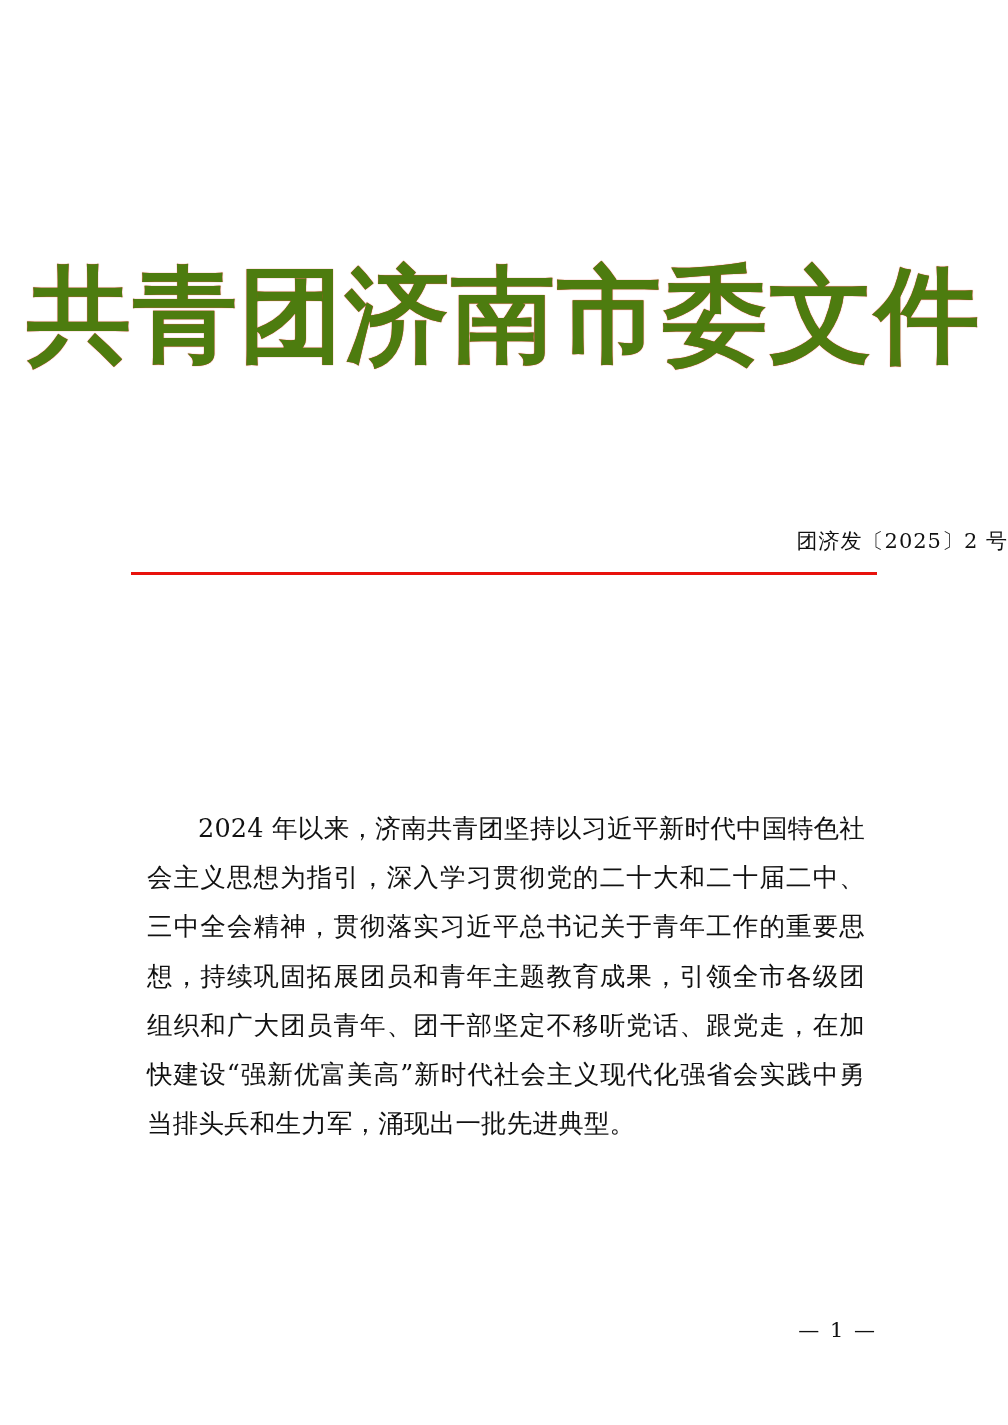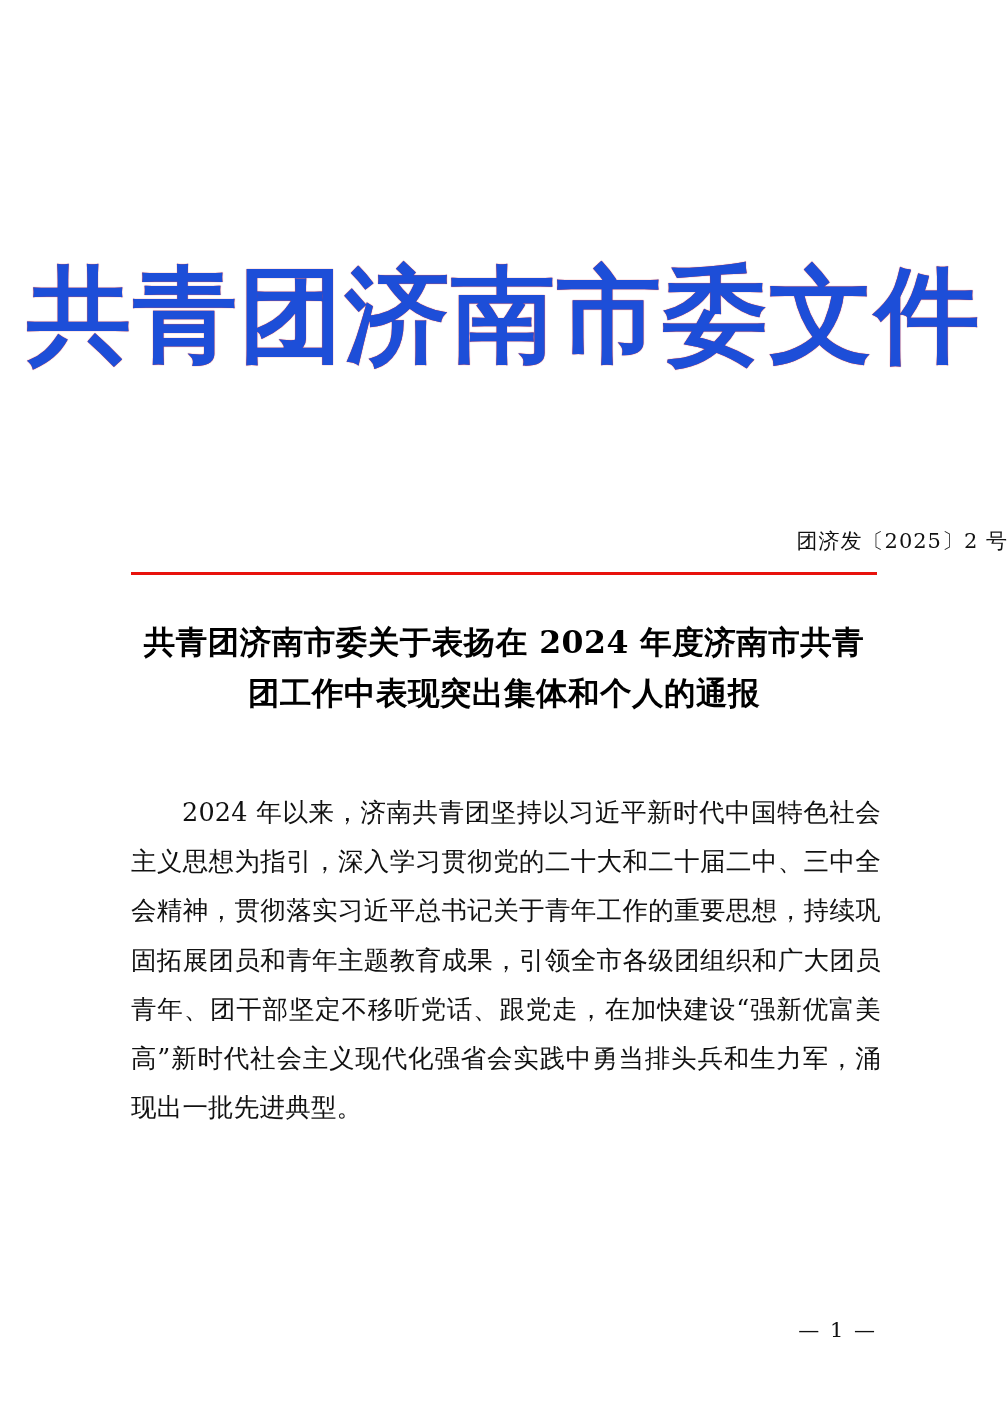--- a/index.html
+++ b/index.html
@@ -27,21 +27,21 @@
   
   .masthead {
     position: absolute;
     left: 0;
     top: 255px;
     width: 1008px;
     text-align: center;
   }
   .masthead-title {
     display: inline-block;
-    color: #1d4ed8;
+    color: #4d7c0f;
     font-family: "DejaVu Serif", "Liberation Serif", serif;
     font-weight: 700;
     font-size: 104px;
     line-height: 1.15;
     letter-spacing: 2px;
     white-space: nowrap;
     text-shadow: 0 0 1px #e8120c;
   }
 
   
@@ -87,21 +87,21 @@
     top: 788px;
     width: 750px;
     font-size: 25.5px;
     line-height: 1.93;
     color: #111;
     text-align: justify;
     text-justify: inter-ideograph;
     letter-spacing: 0.2px;
   }
   .body-text p {
-    margin: 0;
+    margin: 16px;
     text-indent: 2em;
   }
 
   
   .page-number {
     position: absolute;
     right: 131px;
     top: 1318px;
     font-size: 21px;
     color: #111;
@@ -114,21 +114,20 @@
 <div class="page">
 
   <div class="masthead">
     <div class="masthead-title">共青团济南市委文件</div>
   </div>
 
   <div class="doc-number">团济发〔2025〕2 号</div>
 
   <div class="red-rule"></div>
 
-  <div class="doc-title">共青团济南市委关于表扬在 2024 年度济南市共青团工作中表现突出集体和个人的通报</div>
 
   <div class="body-text">
     <p>2024 年以来，济南共青团坚持以习近平新时代中国特色社会主义思想为指引，深入学习贯彻党的二十大和二十届二中、三中全会精神，贯彻落实习近平总书记关于青年工作的重要思想，持续巩固拓展团员和青年主题教育成果，引领全市各级团组织和广大团员青年、团干部坚定不移听党话、跟党走，在加快建设“强新优富美高”新时代社会主义现代化强省会实践中勇当排头兵和生力军，涌现出一批先进典型。</p>
   </div>
 
   <div class="page-number">— 1 —</div>
 
 </div>
 
 </body></html>

